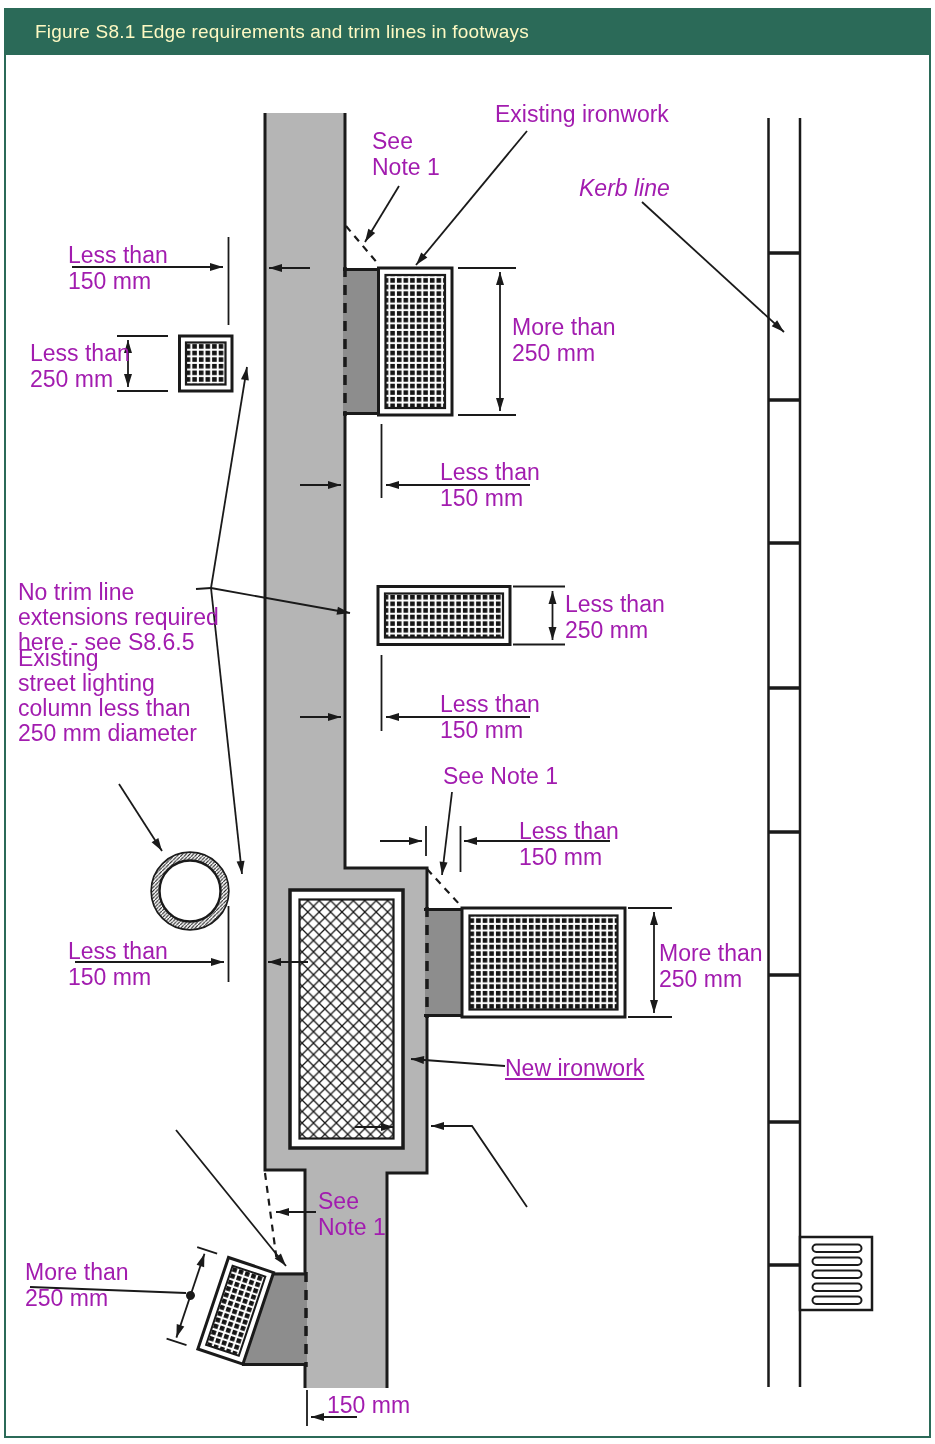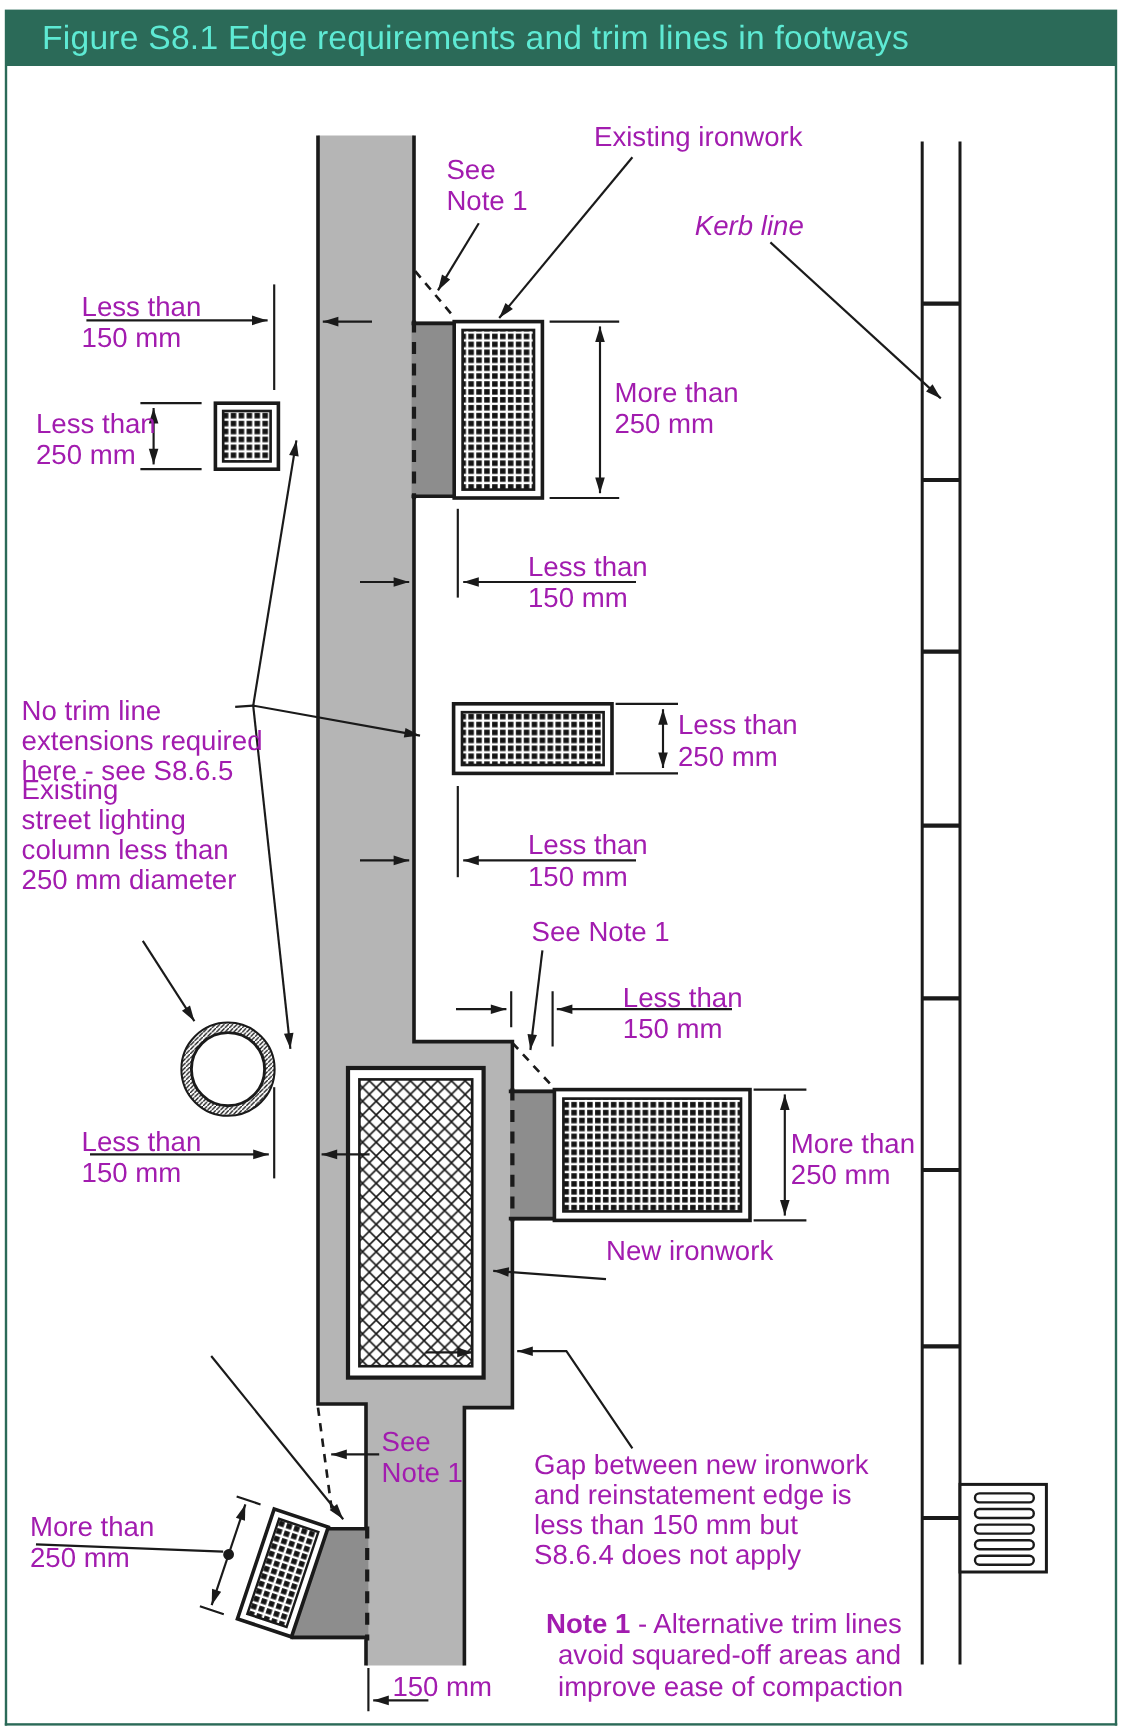--- a/index.html
+++ b/index.html
@@ -1,20 +1,20 @@
 <!DOCTYPE html>
 <html><head>
 <meta charset="utf-8">
 <style>
   html,body{margin:0;padding:0;background:#fff;}
   .page{position:relative;width:935px;height:1444px;background:#ffffff;
         font-family:"Liberation Sans", sans-serif;color:#1a1a1a;overflow:hidden;}
   .titlebar{position:absolute;left:4px;top:8px;width:927px;height:47px;
             background:#2b6a58;display:flex;align-items:center;box-sizing:border-box;padding-left:31px;}
-  .titlebar .t{color:#5eead4;font-size:28px;letter-spacing:.2px;}
+  .titlebar .t{color:#fef9c3;font-size:19px;letter-spacing:.2px;}
   .frame{position:absolute;left:4px;top:55px;width:927px;height:1383px;
          box-sizing:border-box;border:2px solid #2b6a58;border-top:none;}
   svg{position:absolute;left:0;top:0;}
   .lbl{position:absolute;font-size:23px;line-height:26px;white-space:pre-line;color:#a21caf;}
   .lh25{line-height:25px;}
   .note{padding-left:10px;text-indent:-10px;}
   .b{font-weight:bold;}
   marker{overflow:visible;}
 </style>
 </head>
@@ -192,27 +192,20 @@
 street lighting
 column less than
 250 mm diameter</div>
   <div class="lbl" style="left:443px;top:763px;">See Note 1</div>
   <div class="lbl" style="left:519px;top:818px;">Less than
 150 mm</div>
   <div class="lbl" style="left:659px;top:940px;">More than
 250 mm</div>
   <div class="lbl" style="left:68px;top:938px;">Less than
 150 mm</div>
-  <div class="lbl" style="left:505px;top:1029px;">New ironwork</div>
+  <div class="lbl" style="left:505px;top:1055px;text-decoration:underline;">New ironwork</div>
   <div class="lbl" style="left:318px;top:1188px;">See
 Note 1</div>
   <div class="lbl" style="left:25px;top:1259px;">More than
 250 mm</div>
-  <div class="lbl lh25" style="left:445px;top:1208px;">Gap between new ironwork
-and reinstatement edge is
-less than 150 mm but
-S8.6.4 does not apply</div>
-  <div class="lbl note" style="left:455px;top:1340px;"><span class="b">Note 1</span><span> - Alternative trim lines
-avoid squared-off areas and
-improve ease of compaction</span></div>
   <div class="lbl" style="left:327px;top:1392px;">150 mm</div>
 
 </div>
 
 </body></html>

